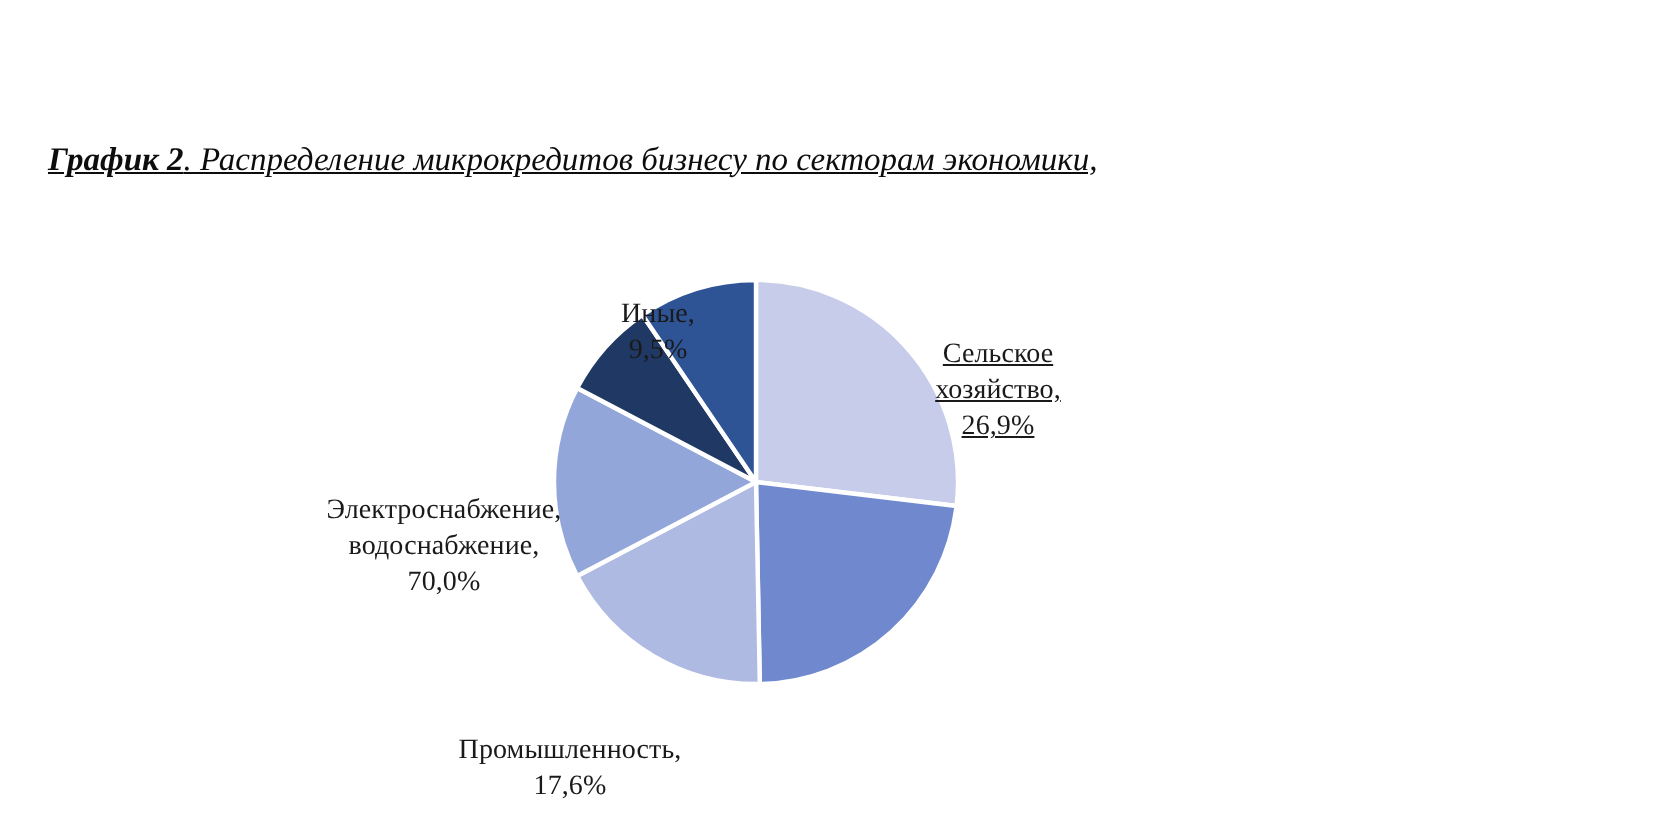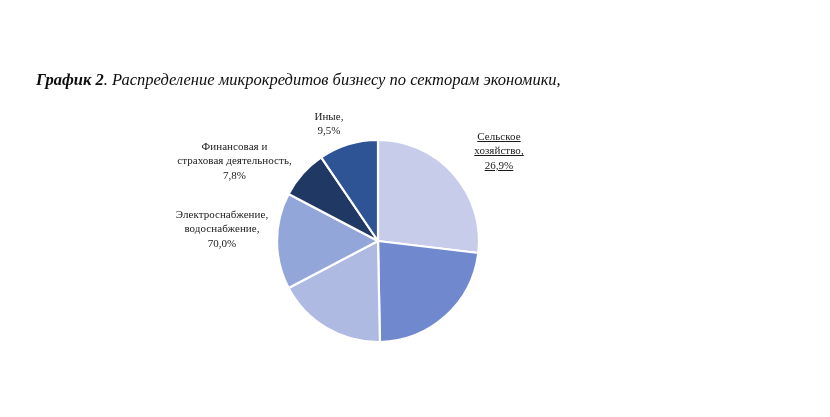--- a/index.html
+++ b/index.html
@@ -13,29 +13,30 @@
     position: relative;
     overflow: hidden;
     font-family: "Liberation Serif", "DejaVu Serif", serif;
     color: #000000;
     -webkit-font-smoothing: antialiased;
   }
 
   
   #figure-caption {
     position: absolute;
-    left: 36px;
+    left: 24px;
     top: 50px;
     width: 775px;
     font-size: 16.5px;
     line-height: 1.62;
     font-style: italic;
     text-align: justify;
     text-justify: inter-word;
     color: #0d0d0d;
+    text-decoration: underline;
   }
   #figure-caption .cap-strong {
     font-weight: bold;
     font-style: italic;
   }
   #figure-caption .cap-line2 {
     display: block;
     text-align: left;
   }
 
@@ -54,26 +55,27 @@
     top: 25px;
     width: 232px;
     height: 232px;
     display: block;
   }
 
   
   .pie-label {
     position: absolute;
     font-family: "Liberation Serif", "DejaVu Serif", serif;
-    font-size: 11px;
+    font-size: 14px;
     line-height: 1.30;
     color: #1a1a1a;
     text-align: center;
     white-space: pre-line;
     letter-spacing: 0.05px;
+    margin-top: 40px;
   }
 
   .lbl-agriculture { left: 440px; top: 29px;  width: 118px; text-align: center; text-decoration: underline; }
   .lbl-services    { left: 452px; top: 178px; width: 136px; text-align: center; }
   .lbl-industry    { left: 209px; top: 227px; width: 152px; text-align: center; }
   .lbl-utilities   { left: 152px; top: 107px; width: 140px; text-align: center; }
   .lbl-finance     { left: 157px; top: 39px;  width: 155px; text-align: center; }
   .lbl-other       { left: 291px; top: 9px;   width: 76px;  text-align: center; }
 </style>
 </head>
@@ -92,25 +94,24 @@
         <path d="M 116 116 L 26.592 69.020 A 101 101 0 0 1 59.230 32.465 Z" fill="#1F3864" stroke="#FFFFFF" stroke-width="2.2" stroke-linejoin="round"></path>
         <path d="M 116 116 L 59.230 32.465 A 101 101 0 0 1 116.000 15.000 Z" fill="#2E5496" stroke="#FFFFFF" stroke-width="2.2" stroke-linejoin="round"></path>
       </g>
   </svg>
 
   <div class="pie-label lbl-agriculture">Сельское
 хозяйство,
 26,9%</div>
 
 
+  <div class="pie-label lbl-industry">Промышленность,
+17,6%</div>
 
   <div class="pie-label lbl-utilities">Электроснабжение,
 водоснабжение,
 70,0%</div>
 
-  <div class="pie-label lbl-finance">Финансовая и
-страховая деятельность,
-7,8%</div>
 
   <div class="pie-label lbl-other">Иные,
 9,5%</div>
 
 </div>
 
 </body></html>

